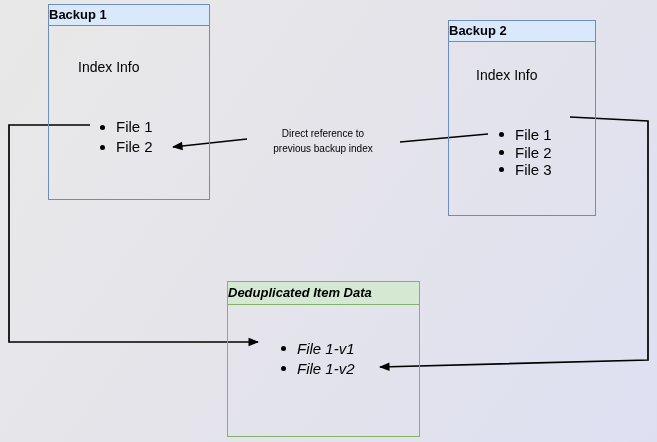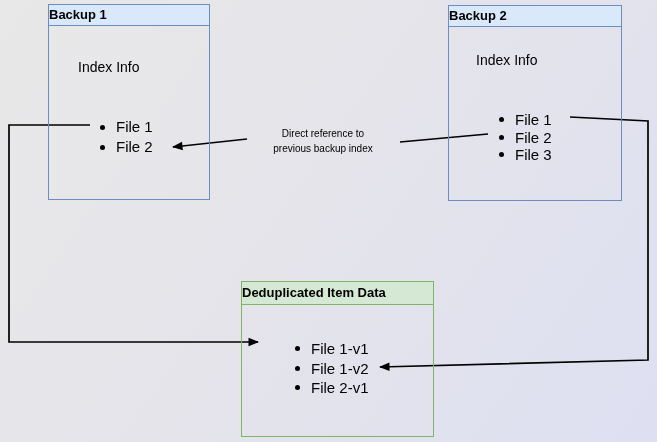--- a/index.html
+++ b/index.html
@@ -108,36 +108,35 @@
 
   <div class="node blue" style="left:48px; top:4px; width:162px; height:196px;">
     <div class="node-header">Backup 1</div>
     <div class="subtitle" style="left:29px; top:53px;">Index Info</div>
     <ul class="file-list lh20" style="left:48px; top:111px;">
       <li>File 1</li>
       <li>File 2</li>
     </ul>
   </div>
 
-  <div class="node blue" style="left:448px; top:5px; width:174px; height:196px;">
+  <div class="node blue" style="left:448px; top:20px; width:148px; height:196px;">
     <div class="node-header">Backup 2</div>
     <div class="subtitle" style="left:27px; top:45px;">Index Info</div>
     <ul class="file-list lh175" style="left:47px; top:104px;">
       <li>File 1</li>
       <li>File 2</li>
       <li>File 3</li>
     </ul>
   </div>
 
-  <div class="node green" style="left:241px; top:281px; width:193px; height:156px;">
+  <div class="node green" style="left:227px; top:281px; width:193px; height:156px;font-style:italic;">
     <div class="node-header">Deduplicated Item Data</div>
     <ul class="file-list lh195" style="left:50px; top:56px;">
       <li>File 1-v1</li>
       <li>File 1-v2</li>
-      <li>File 2-v1</li>
     </ul>
   </div>
 
   <div class="annotation">
     <div>Direct reference to</div>
     <div>previous backup index</div>
   </div>
 
 </div>
 

